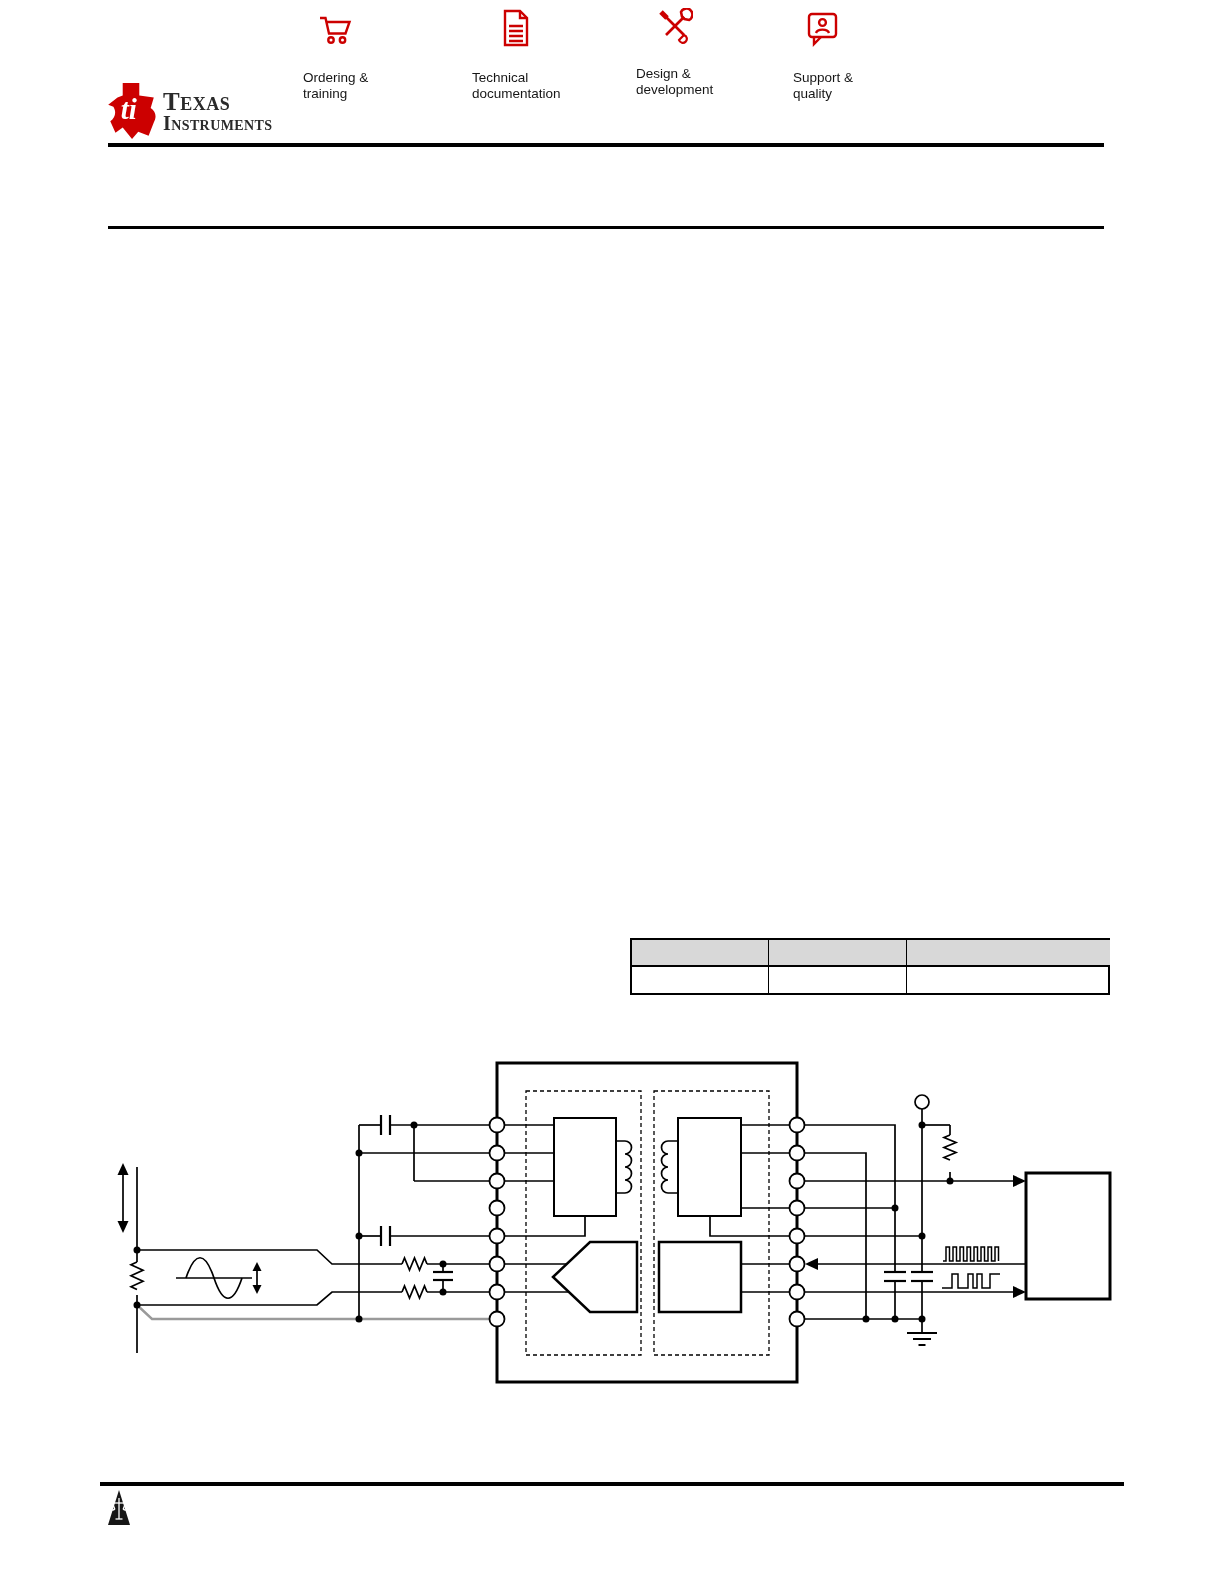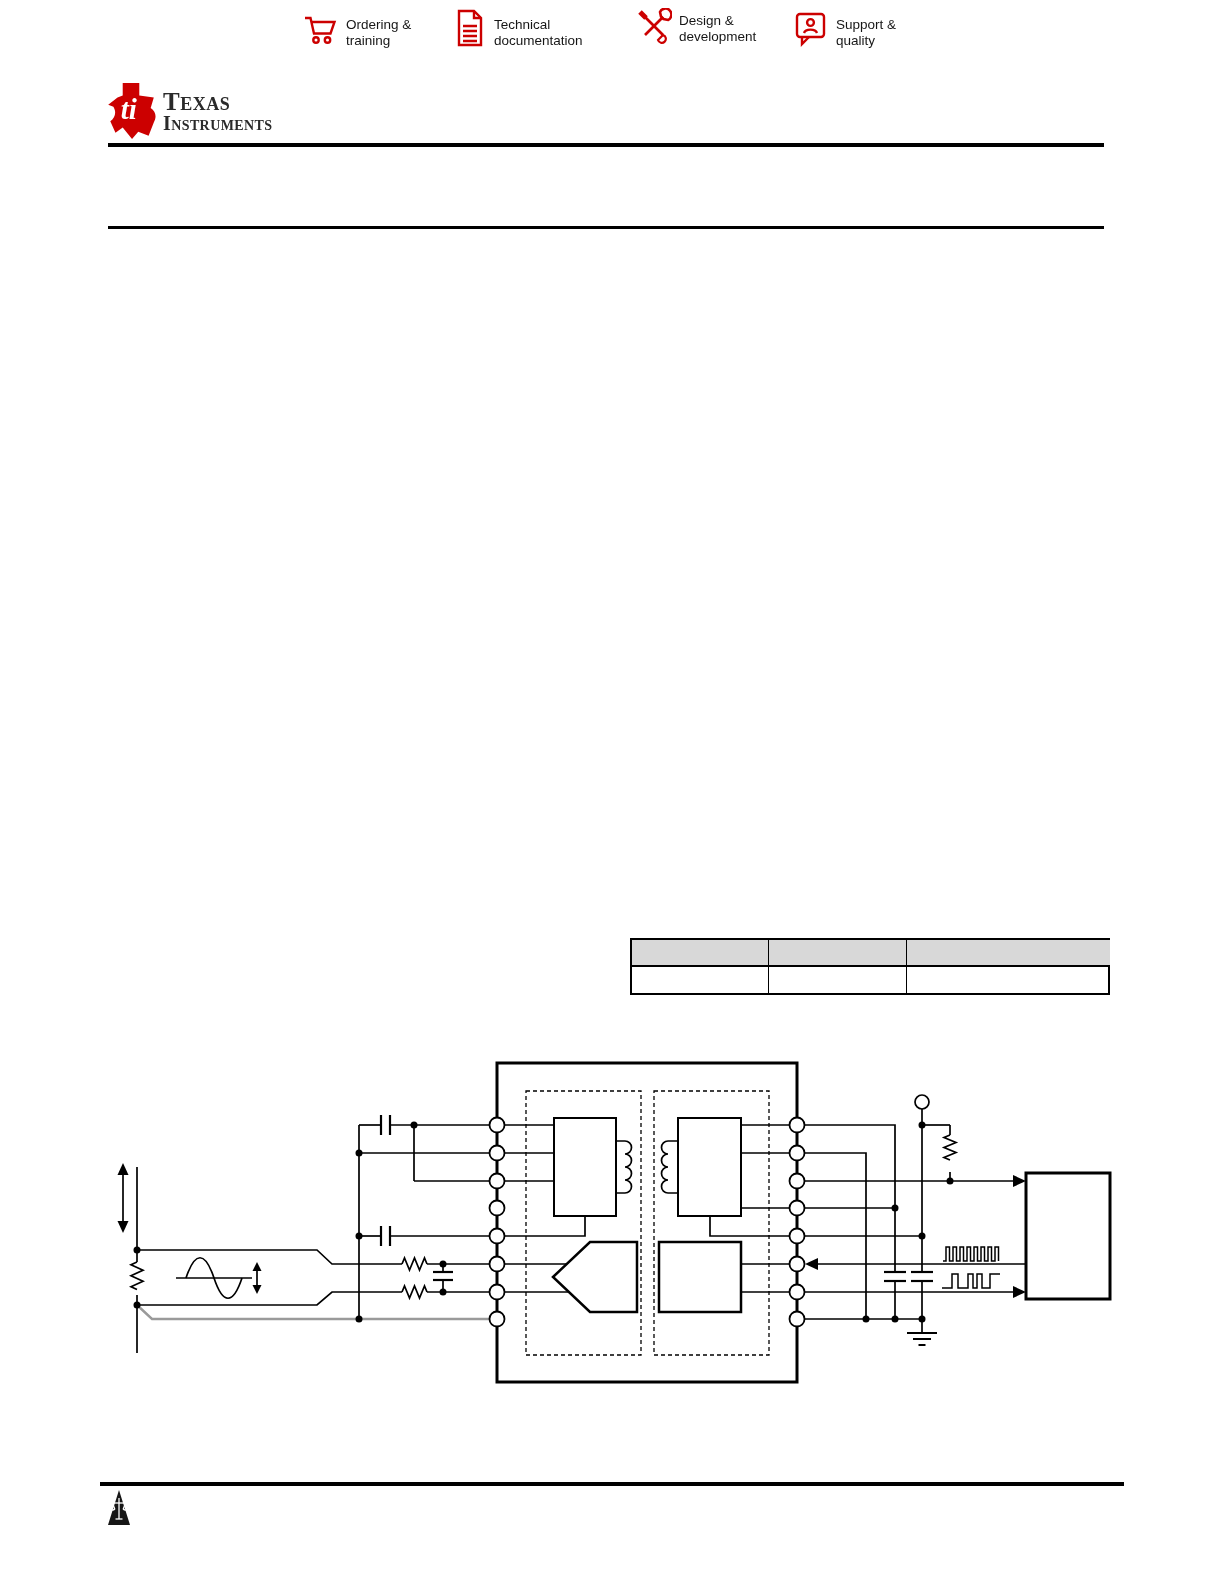--- a/index.html
+++ b/index.html
@@ -1,20 +1,20 @@
 <!DOCTYPE html>
 <html><head>
 <meta charset="utf-8">
 <style>
   html,body{margin:0;padding:0;background:#ffffff;}
   body{width:1224px;height:1584px;position:relative;font-family:"Liberation Sans",sans-serif;color:#111;}
   .abs{position:absolute;}
 
   
-  .nav-item{position:absolute;display:flex;align-items:flex-end;gap:7px;}
+  .nav-item{position:absolute;display:flex;align-items:center;gap:22px;flex-direction:column;}
   .nav-item .txt{font-size:13.5px;line-height:15.5px;color:#161616;}
   .nav-item svg{display:block;}
 
   
   .logo{position:absolute;left:106px;top:82px;display:flex;align-items:center;gap:7px;}
   .logo-text{font-family:"Liberation Serif",serif;font-variant:small-caps;font-weight:bold;color:#2a2a2a;margin-top:2px;}
   .logo-text .l1{font-size:25px;line-height:23px;letter-spacing:0.5px;}
   .logo-text .l2{font-size:20px;line-height:21px;letter-spacing:0.4px;}
 
   .rule{position:absolute;background:#000;}
@@ -38,21 +38,21 @@
       <circle cx="13" cy="30" r="2.7"></circle>
       <circle cx="24.5" cy="30" r="2.7"></circle>
     </g>
   </svg>
   <div class="txt">
     <div>Ordering &amp;</div>
     <div>training</div>
   </div>
 </div>
 
-<div class="nav-item" style="left:453px;top:8px;">
+<div class="nav-item" style="left:472px;top:8px;">
   <svg width="34" height="40" viewBox="0 0 34 40">
     <g fill="none" stroke="#cc0000" stroke-width="2.4">
       <path d="M6,3 h15 l7,7 v27 H6 z"></path>
       <path d="M21,3 v7 h7"></path>
       <path d="M10,18 h14 M10,23 h14 M10,28 h14 M10,33 h14"></path>
     </g>
   </svg>
   <div class="txt">
     <div>Technical</div>
     <div>documentation</div>

